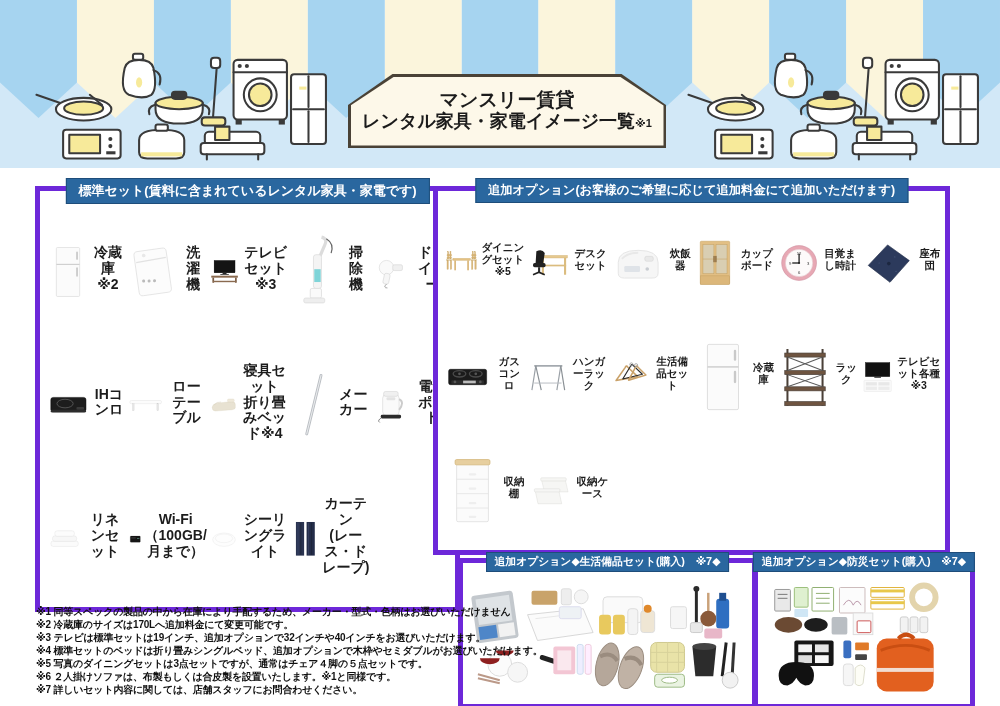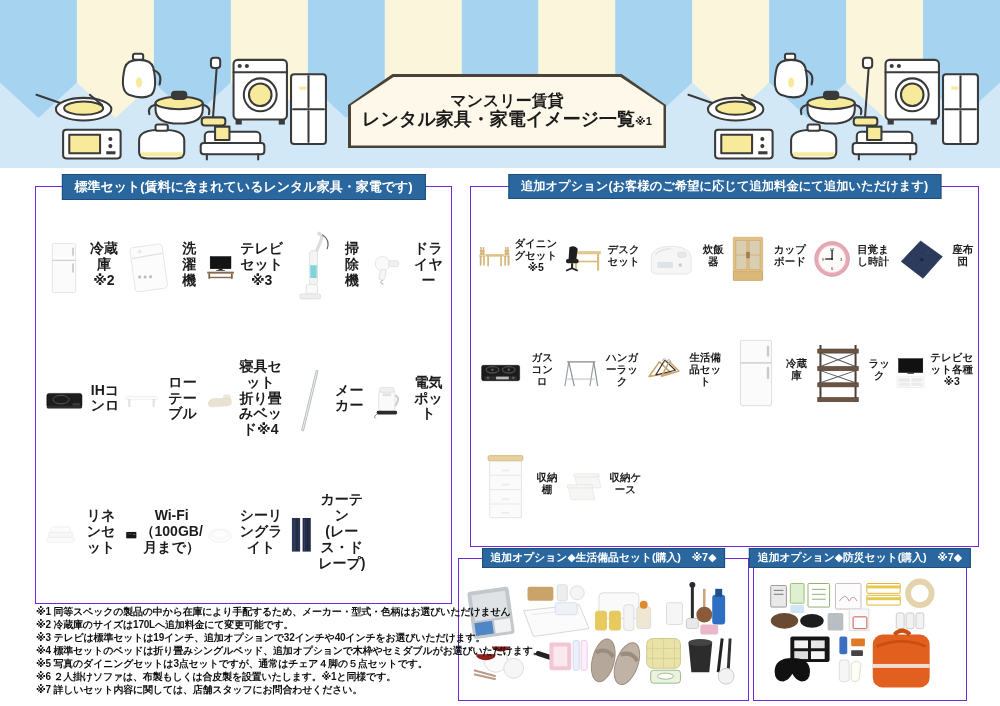--- a/index.html
+++ b/index.html
@@ -14,27 +14,27 @@
   .deco{position:absolute;top:44px;width:308px;height:118px;}
   .deco.left{left:20px}.deco.right{left:672px}
   .deco svg{width:100%;height:100%;}
   
   .title-box{position:absolute;left:348px;top:74px;width:318px;height:74px;}
   .tb-outer{position:absolute;inset:0;background:#4a4236;
             clip-path:polygon(0 42%,14% 0,86% 0,100% 42%,100% 100%,0 100%);}
   .tb-inner{position:absolute;inset:2.5px;background:#fdf8e9;
             clip-path:polygon(0 42%,14% 0,86% 0,100% 42%,100% 100%,0 100%);
             display:flex;flex-direction:column;align-items:center;justify-content:center;gap:1px;}
-  .tb-line1{font-size:16px;font-weight:bold;color:#1b1b1b;line-height:1.1;}
+  .tb-line1{font-size:19px;font-weight:bold;color:#1b1b1b;line-height:1.1;}
   .tb-line2{font-size:18px;font-weight:bold;color:#1b1b1b;line-height:1.1;}
   .tb-note{font-size:11px;font-weight:bold;vertical-align:baseline;}
   
-  .panel{position:absolute;border:1px solid #6d28d9;background:#fff;}
+  .panel{position:absolute;border:5px solid #6d28d9;background:#fff;}
   #std-panel{left:35px;top:186px;width:415px;height:416px;}
-  #opt-panel{left:470px;top:186px;width:507px;height:359px;}
+  #opt-panel{left:433px;top:186px;width:507px;height:359px;}
   #life-panel{left:458px;top:558px;width:289px;height:141px;}
   #disaster-panel{left:753px;top:558px;width:212px;height:141px;}
   .panel-header{position:absolute;top:-13px;left:50%;transform:translateX(-50%);
                 background:#2a679f;border:1px solid #1e4d7a;color:#fff;font-weight:bold;
                 white-space:nowrap;padding:3px 12px;z-index:3;}
   .ph-std{font-size:13px;}
   .ph-opt{font-size:12.3px;}
   .ph-sm{font-size:10.8px;top:-11px;padding:2px 8px;}
   
   .pgrid{position:absolute;left:4px;right:4px;top:13px;bottom:3px;display:grid;}

